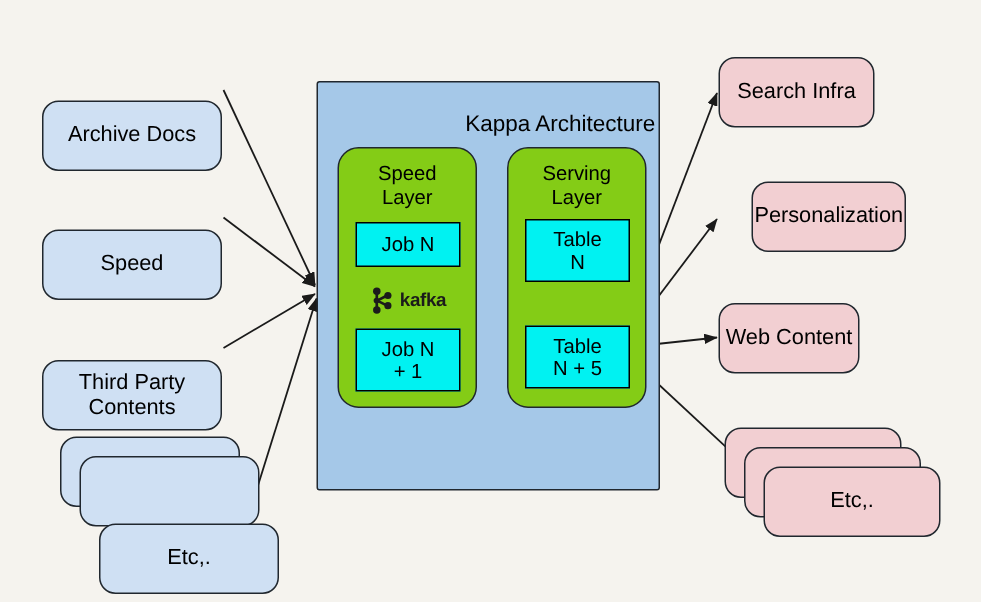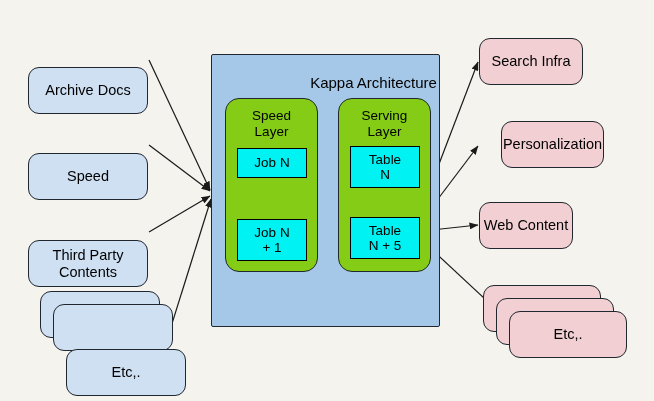--- a/index.html
+++ b/index.html
@@ -169,20 +169,35 @@
   <div class="layer-box" style="left:13px; top:43px; width:93px; height:174px;">
     <div class="layer-title">
       <div>Speed</div>
       <div>Layer</div>
     </div>
 
     <div class="cyan-box" style="left:11px; top:49px; width:70px; height:30px;">
       <span>Job N</span>
     </div>
 
+    <div class="kafka-wrap" style="left:11px; top:89px; width:70px; height:24px;">
+      <svg width="17" height="19" viewBox="0 0 17 19">
+        <g fill="#1b1b1b">
+          <circle cx="4.2" cy="3.1" r="2.5"></circle>
+          <circle cx="4.2" cy="15.6" r="2.5"></circle>
+          <circle cx="4.0" cy="9.4" r="1.9"></circle>
+          <circle cx="11.6" cy="6.0" r="2.4"></circle>
+          <circle cx="11.6" cy="12.8" r="2.4"></circle>
+          <path d="M4.0 8.6 L10.4 5.4 L11.2 7.0 L4.8 10.2 Z"></path>
+          <path d="M4.0 10.2 L10.4 13.4 L11.2 11.8 L4.8 8.6 Z"></path>
+          <path d="M3.3 3.1 L5.1 3.1 L5.1 15.6 L3.3 15.6 Z"></path>
+        </g>
+      </svg>
+      <span class="kafka-label">kafka</span>
+    </div>
 
     <div class="cyan-box" style="left:11px; top:120px; width:70px; height:42px; flex-direction:column;">
       <span>Job N</span>
       <span>+ 1</span>
     </div>
   </div>
 
   <div class="layer-box" style="left:126px; top:43px; width:93px; height:174px;">
     <div class="layer-title">
       <div>Serving</div>

